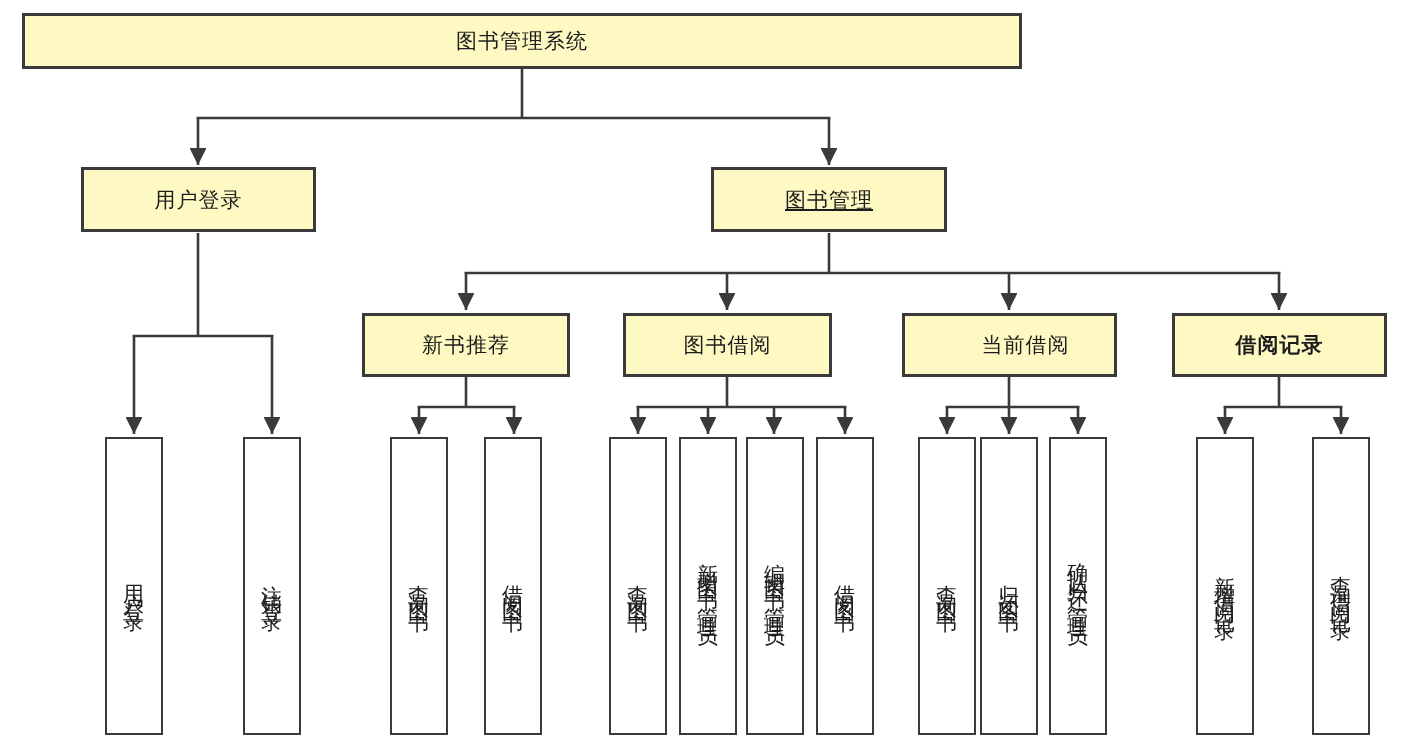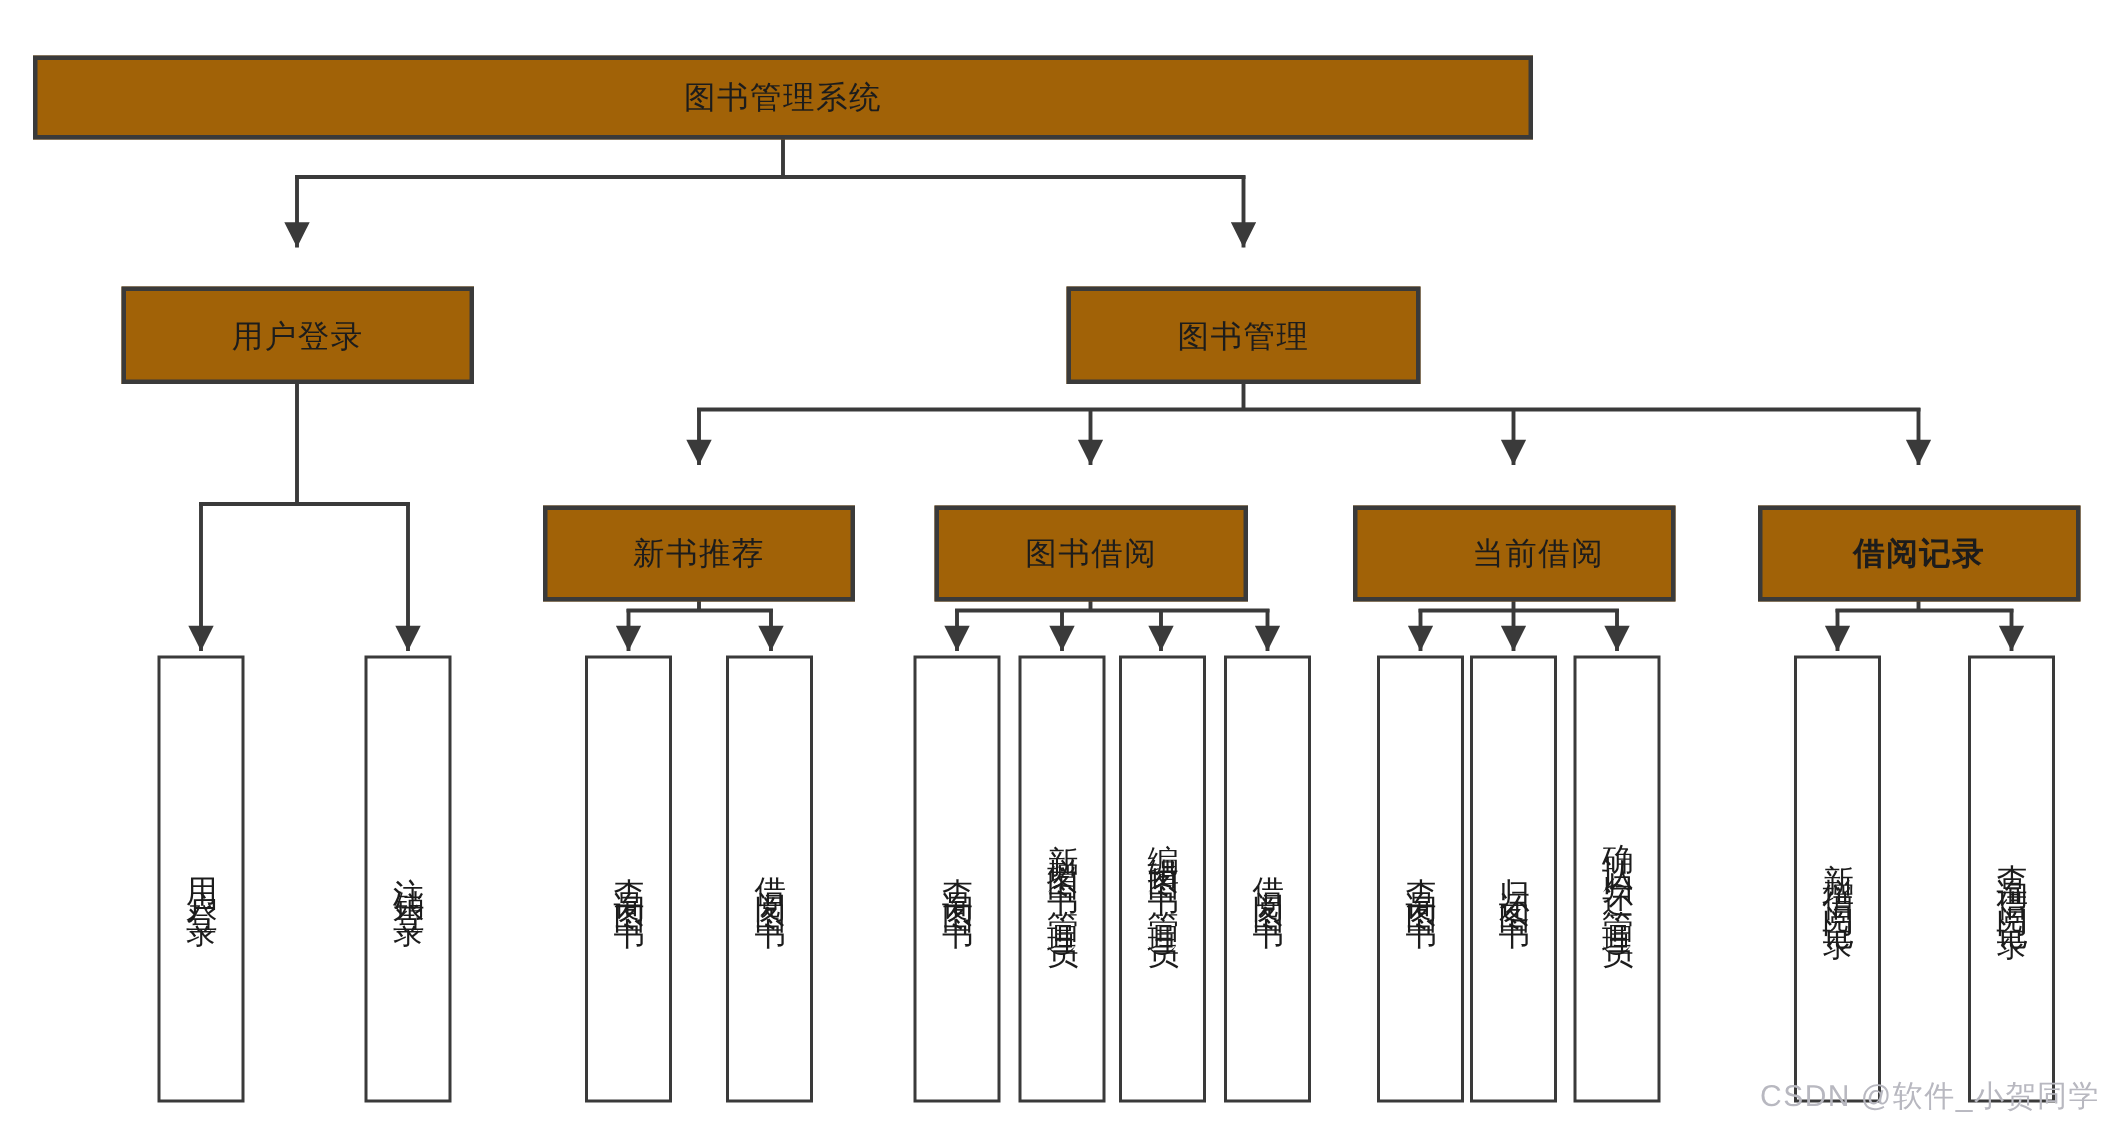--- a/index.html
+++ b/index.html
@@ -13,29 +13,28 @@
   }
   svg.connectors {
     position: absolute;
     left: 0; top: 0;
     width: 1405px; height: 747px;
   }
   .node {
     position: absolute;
     box-sizing: border-box;
     border: 3px solid #3a3a3a;
-    background: #a16207;
+    background: #fef9c3;
     display: flex;
     align-items: center;
     justify-content: center;
     font-size: 21px;
     color: #1c1c1c;
     letter-spacing: 1px;
     white-space: nowrap;
-    margin-top: 24px;
   }
   .leaf {
     position: absolute;
     box-sizing: border-box;
     top: 437px;
     width: 58px;
     height: 298px;
     border: 2.5px solid #3a3a3a;
     background: #ffffff;
     display: flex;
@@ -97,21 +96,21 @@
       <line x1="1009" y1="406" x2="1009" y2="434" marker-end="url(#arrow)"></line>
       <line x1="1078" y1="406" x2="1078" y2="434" marker-end="url(#arrow)"></line>
       <line x1="1225" y1="406" x2="1225" y2="434" marker-end="url(#arrow)"></line>
       <line x1="1341" y1="406" x2="1341" y2="434" marker-end="url(#arrow)"></line>
     </g>
   </svg>
 
   <div class="node" style="left:22px; top:13px; width:1000px; height:56px;">图书管理系统</div>
 
   <div class="node" style="left:81px; top:167px; width:235px; height:65px;">用户登录</div>
-  <div class="node" style="left:711px; top:167px; width:236px; height:65px;">图书管理</div>
+  <div class="node" style="left:711px; top:167px; width:236px; height:65px;text-decoration:underline;">图书管理</div>
 
   <div class="node" style="left:362px; top:313px; width:208px; height:64px;">新书推荐</div>
   <div class="node" style="left:623px; top:313px; width:209px; height:64px;text-align:center;">图书借阅</div>
   <div class="node" style="left:902px; top:313px; width:215px; height:64px;padding-left:32px;">当前借阅</div>
   <div class="node" style="left:1172px; top:313px; width:215px; height:64px;font-weight:bold;">借阅记录</div>
 
   <div class="leaf" style="left:105px;">用户登录</div>
   <div class="leaf" style="left:243px;">注销登录</div>
 
   <div class="leaf" style="left:390px;">查询图书</div>
@@ -122,15 +121,14 @@
   <div class="leaf" style="left:746px;">编辑图书（管理员）</div>
   <div class="leaf" style="left:816px;">借阅图书</div>
 
   <div class="leaf" style="left:918px;">查询图书</div>
   <div class="leaf" style="left:980px;">归还图书</div>
   <div class="leaf" style="left:1049px;">确认归还（管理员）</div>
 
   <div class="leaf" style="left:1196px;">新增借阅记录</div>
   <div class="leaf" style="left:1312px;">查询借阅记录</div>
 
-  <div class="watermark">CSDN @软件_小贺同学</div>
 
 </div>
 
 </body></html>

